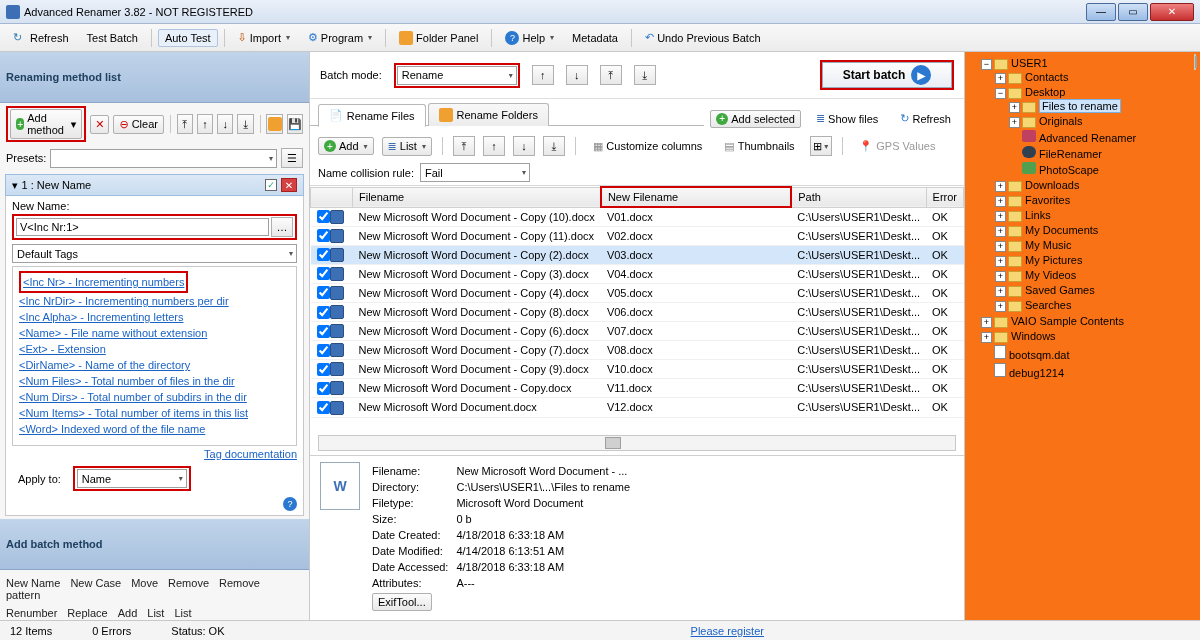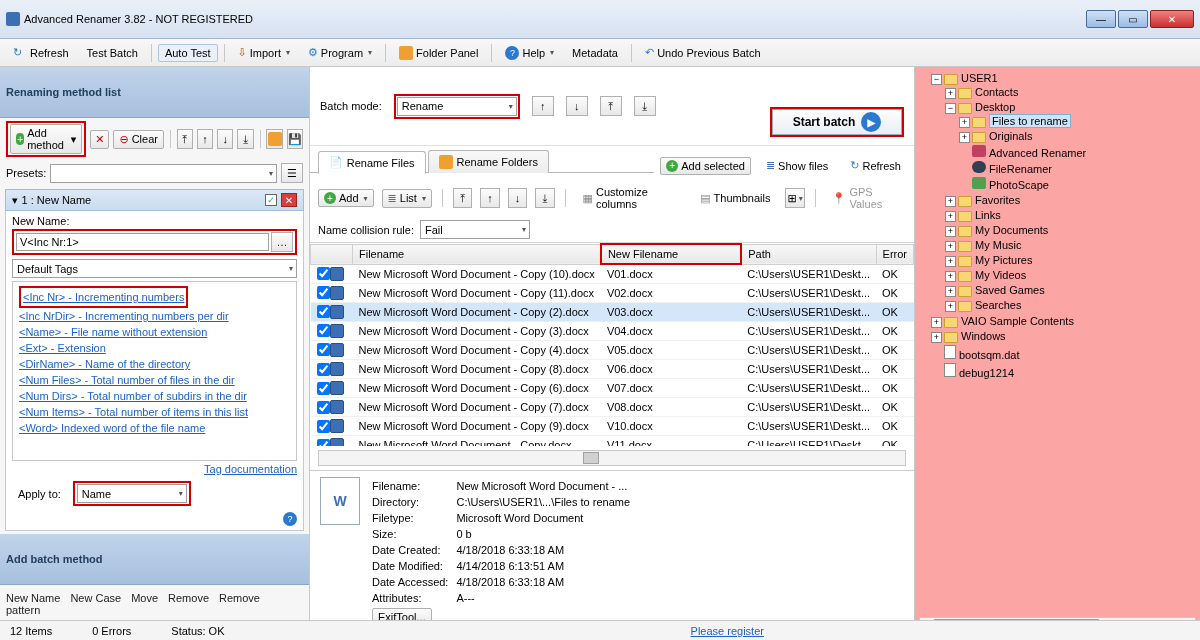--- a/index.html
+++ b/index.html
@@ -1,38 +1,38 @@
 <!DOCTYPE html>
 <html><head>
 <meta charset="utf-8">
 <style>
 * { box-sizing: border-box; margin: 0; padding: 0; font-family: "Segoe UI", Tahoma, sans-serif; }
 body { font-size: 11px; background: #fff; color: #000; width: 1200px; height: 640px; overflow: hidden; position: relative; }
 
 
-.titlebar { height: 39px; background: linear-gradient(#eaf0f8,#d6e2f2); border-bottom: 1px solid #a5b7d0; display: flex; align-items: center; padding: 0 6px; }
+.titlebar { height: 24px; background: linear-gradient(#eaf0f8,#d6e2f2); border-bottom: 1px solid #a5b7d0; display: flex; align-items: center; padding: 0 6px; }
 .titlebar .icon { width: 14px; height: 14px; background:#3d6fb5; border-radius:2px; margin-right:4px; display:inline-block;}
 .titlebar .winbtns { margin-left: auto; display: flex; gap:2px;}
 .winbtn { width: 30px; height: 18px; border: 1px solid #4a6c9b; background: linear-gradient(#cfe0f5,#9bbce6); border-radius:2px; display:flex; align-items:center; justify-content:center; font-size:10px;}
 .winbtn.close { background: linear-gradient(#f08080,#c83030); border-color:#8a2020; color:#fff; width:44px;}
 
 
 .toolbar { height: 28px; background: linear-gradient(#f8f8f8,#ececec); border-bottom:1px solid #c8c8c8; display:flex; align-items:center; padding:0 6px; gap:4px; }
 .tbtn { display:flex; align-items:center; gap:3px; padding:2px 6px; border:1px solid transparent; border-radius:2px; cursor:pointer; }
 .tsep { width:1px; height:18px; background:#c8c8c8; margin:0 2px;}
 .ticon { width:14px; height:14px; display:inline-block; }
 .ticon.refresh{color:#2a7ab0;}
 .ticon.orange{background:#f0a030;border-radius:2px;}
 .ddarrow::after{content:"▾"; font-size:8px; margin-left:2px; color:#555;}
 
 
 .main { display:flex; height: 568px; }
 .leftcol { width: 310px; background:#f6f6f6; border-right:1px solid #c8c8c8; display:flex; flex-direction:column; }
 .midcol { flex:1; display:flex; flex-direction:column; background:#fff; }
-.rightcol { width: 286px; border-left:1px solid #c8c8c8; background:#fca5a5; display:flex; flex-direction:column; }
+.rightcol { width: 236px; border-left:1px solid #c8c8c8; background:#f97316; display:flex; flex-direction:row; }
 
 
 .section-head { background: linear-gradient(#c0d4ea,#a8c0de); padding:19px 6px; font-weight:bold; color:#204060; border-bottom:1px solid #8aa6c8;}
 .lrow { display:flex; align-items:center; gap:4px; padding:3px 6px; }
 .redbox { border:2px solid #d00000; padding:1px 2px; display:inline-flex; align-items:center;}
 .smallbtn { padding:2px 5px; border:1px solid #b0b0b0; background:linear-gradient(#fcfcfc,#e8e8e8); border-radius:2px; cursor:pointer; display:inline-flex; align-items:center; gap:3px;}
 .iconbtn { width:22px; height:20px; border:1px solid #b0b0b0; background:linear-gradient(#fcfcfc,#e8e8e8); display:inline-flex; align-items:center; justify-content:center; cursor:pointer;}
 .presets-row { padding:3px 6px; display:flex; align-items:center; gap:4px; }
 .select-like { border:1px solid #a0a0a0; background:#fff; height:19px; display:inline-flex; align-items:center; padding:0 4px; min-width:80px; position:relative;}
 .select-like::after{content:"▾"; position:absolute; right:3px; font-size:8px; color:#555;}
@@ -46,21 +46,21 @@
 .applyrow{ padding:6px; display:flex; align-items:center; gap:12px;}
 
 .batch-methods { padding:4px 6px; }
 .batch-methods .row{ padding:3px 0; }
 .batch-methods span { margin-right:10px; cursor:pointer; color:#222;}
 
 
 .midtop { padding:8px 10px; display:flex; align-items:center; gap:12px; border-bottom:1px solid #e0e0e0;}
 .batchmode-sel { border:2px solid #d00000; padding:1px;}
 .batchmode-sel .select-like{width:120px;}
-.startbtn{ margin-left:auto;margin-top:32px; }
+.startbtn{ margin-left:auto; }
 .startbtn .redbox{padding:0;}
 .startbtn button{ width:130px; height:26px; border:1px solid #9ab; background:linear-gradient(#fdfdfd,#e9eef5); font-weight:bold; font-size:12px; display:flex; align-items:center; justify-content:center; gap:6px; cursor:pointer;}
 .playicon{width:20px;height:20px;border-radius:10px;background:#2a78d0;display:inline-flex;align-items:center;justify-content:center;color:#fff;font-size:10px;}
 
 .tabs { display:flex; padding:4px 8px 0 8px; gap:2px;}
 .tab{ padding:4px 10px; border:1px solid #b8b8b8; border-bottom:none; background:linear-gradient(#f8f8f8,#ececec); border-radius:3px 3px 0 0; display:flex; align-items:center; gap:4px; cursor:pointer;}
 .tab.active{ background:#fff; border-bottom:1px solid #fff; position:relative; top:1px;}
 .tabs-border{ border-bottom:1px solid #b8b8b8; margin-top:-1px;}
 
 .filebar{ padding:4px 8px; display:flex; align-items:center; gap:8px; }
@@ -198,20 +198,21 @@
           <span class="iconbtn">…</span>
         </div>
         <div style="margin-top:4px;">
           <span class="select-like" style="width:100%;">
               <span>Default Tags</span>
             </span>
         </div>
         <div class="taglist" style="margin-top:3px;">
           <span class="redbox" style="display:inline-block;"><a href="#">&lt;Inc Nr&gt; - Incrementing numbers</a></span>
           <a href="#">&lt;Inc NrDir&gt; - Incrementing numbers per dir</a>
+          <a href="#">&lt;Inc Alpha&gt; - Incrementing letters</a>
           <a href="#">&lt;Name&gt; - File name without extension</a>
           <a href="#">&lt;Ext&gt; - Extension</a>
           <a href="#">&lt;DirName&gt; - Name of the directory</a>
           <a href="#">&lt;Num Files&gt; - Total number of files in the dir</a>
           <a href="#">&lt;Num Dirs&gt; - Total number of subdirs in the dir</a>
           <a href="#">&lt;Num Items&gt; - Total number of items in this list</a>
           <a href="#">&lt;Word&gt; Indexed word of the file name</a>
         </div>
         <div style="text-align:right;margin-top:2px;"><a href="#" style="color:#1a62c4;text-decoration:underline;">Tag documentation</a></div>
         <div class="applyrow">
@@ -472,20 +473,21 @@
             <li><span class="exp">+</span><span class="fldr"></span><span>Contacts</span></li>
             <li><span class="exp">−</span><span class="fldr"></span><span>Desktop</span>
               <ul>
                 <li><span class="exp">+</span><span class="fldr"></span><span class="hl">Files to rename</span></li>
                 <li><span class="exp">+</span><span class="fldr"></span><span>Originals</span></li>
                 <li><span style="display:inline-block;width:13px"></span><span style="width:14px;height:12px;background:#c04060;display:inline-block;border-radius:2px;margin-right:3px"></span><span>Advanced Renamer</span></li>
                 <li><span style="display:inline-block;width:13px"></span><span style="width:14px;height:12px;background:#304050;display:inline-block;border-radius:7px;margin-right:3px"></span><span>FileRenamer</span></li>
                 <li><span style="display:inline-block;width:13px"></span><span style="width:14px;height:12px;background:#50a050;display:inline-block;border-radius:2px;margin-right:3px"></span><span>PhotoScape</span></li>
               </ul>
             </li>
+            <li><span class="exp">+</span><span class="fldr"></span><span>Downloads</span></li>
             <li><span class="exp">+</span><span class="fldr"></span><span>Favorites</span></li>
             <li><span class="exp">+</span><span class="fldr"></span><span>Links</span></li>
             <li><span class="exp">+</span><span class="fldr"></span><span>My Documents</span></li>
             <li><span class="exp">+</span><span class="fldr"></span><span>My Music</span></li>
             <li><span class="exp">+</span><span class="fldr"></span><span>My Pictures</span></li>
             <li><span class="exp">+</span><span class="fldr"></span><span>My Videos</span></li>
             <li><span class="exp">+</span><span class="fldr"></span><span>Saved Games</span></li>
             <li><span class="exp">+</span><span class="fldr"></span><span>Searches</span></li>
           </ul>
         </li>

